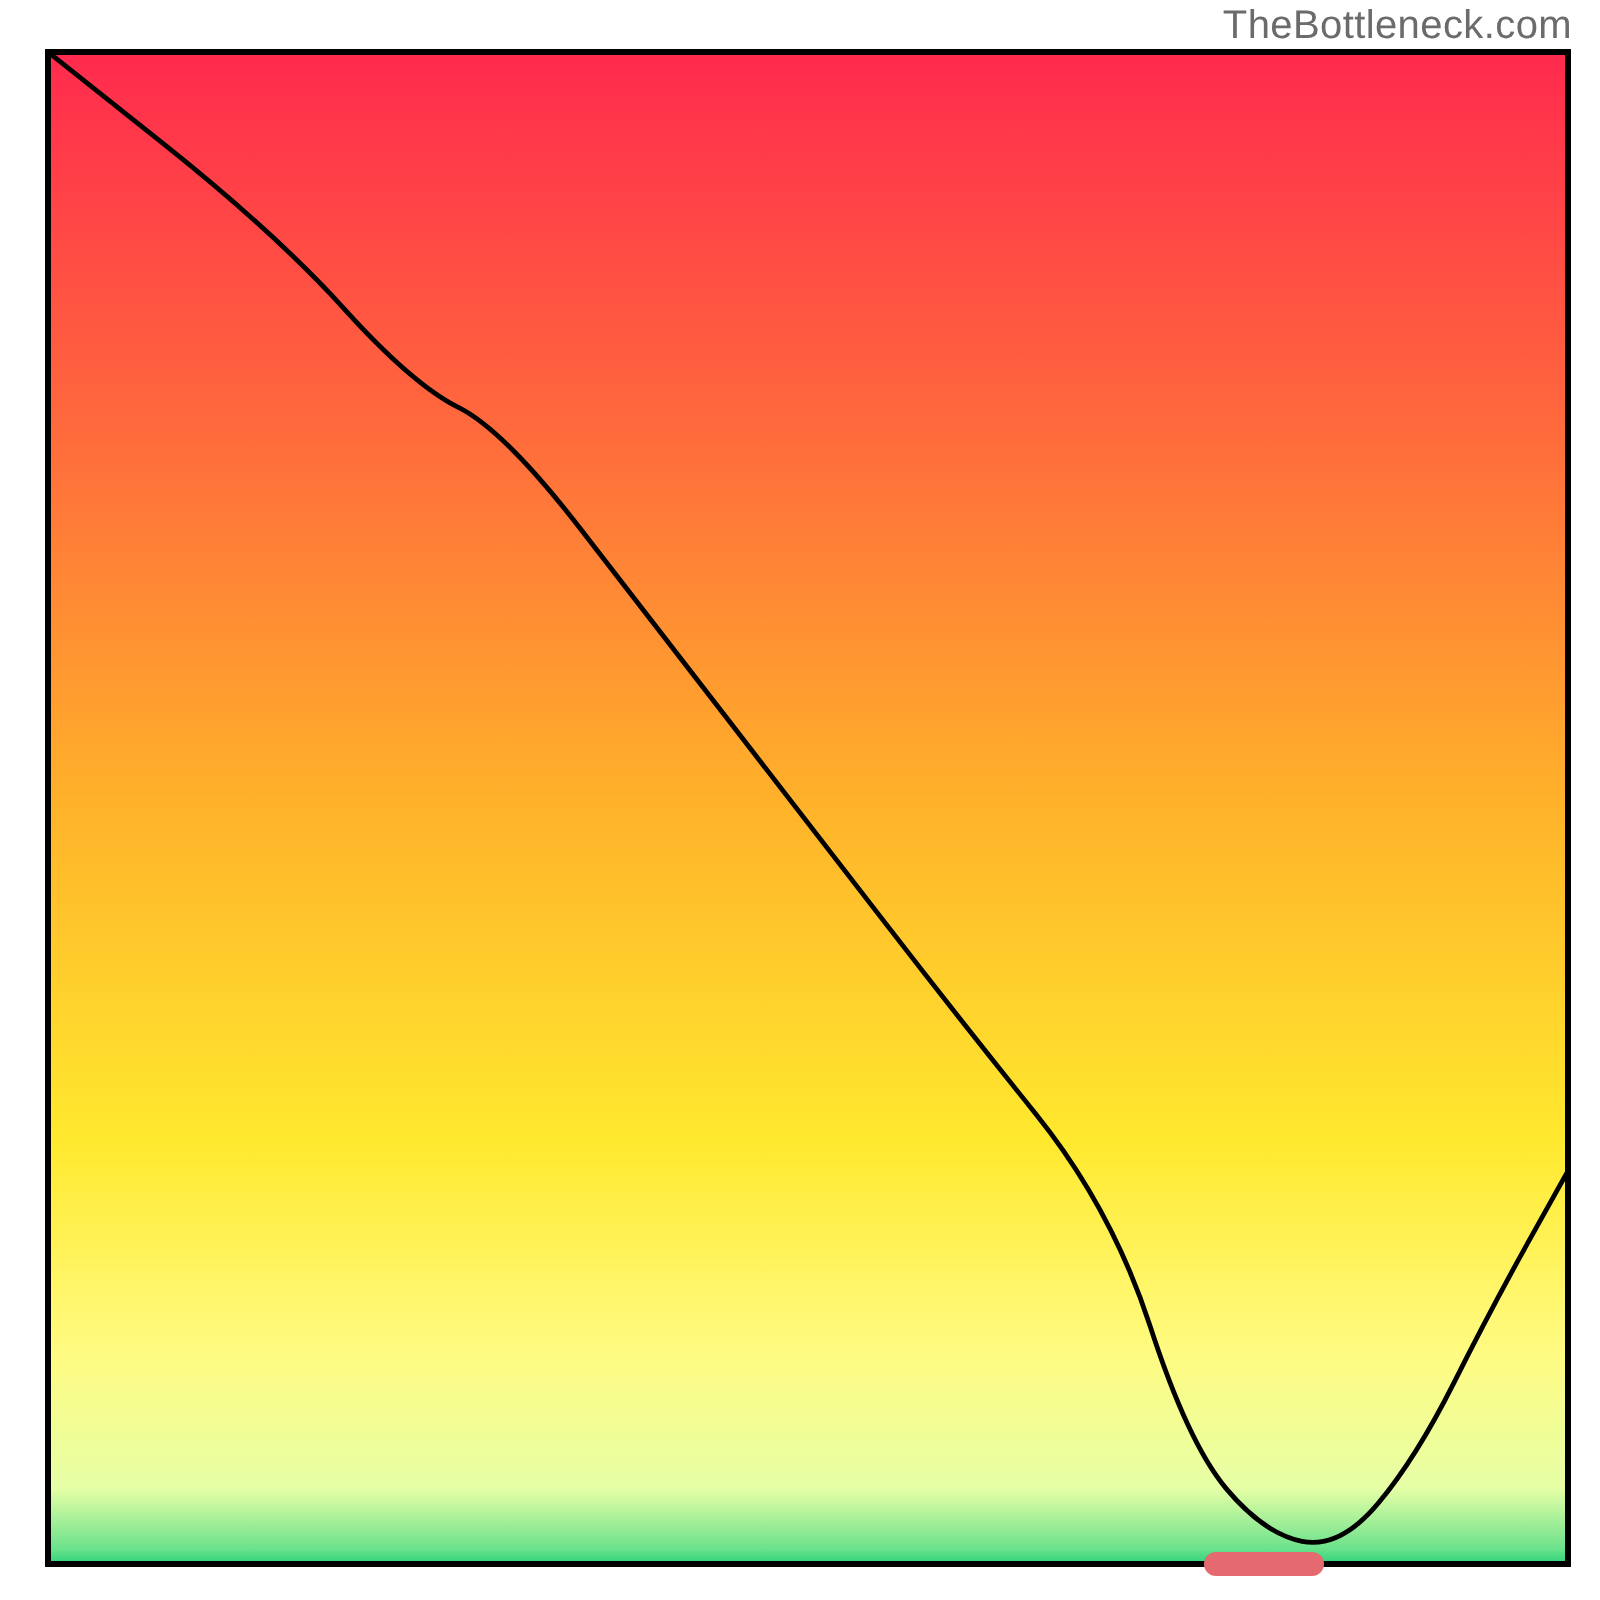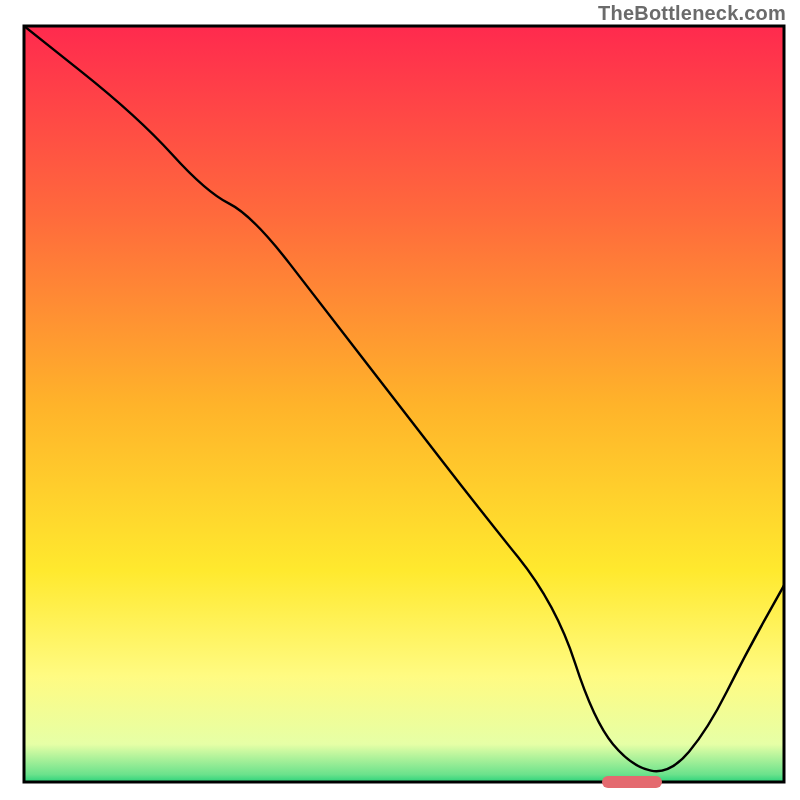--- a/index.html
+++ b/index.html
@@ -7,21 +7,20 @@
     padding: 0;
     width: 800px;
     height: 800px;
     background: #ffffff;
     font-family: Arial, Helvetica, sans-serif;
   }
   .container {
     position: relative;
     width: 800px;
     height: 700px;
-    font-weight: bold;
   }
   .watermark {
     position: absolute;
     top: 2px;
     right: 14px;
     color: #6b6b6b;
     font-size: 20px;
     letter-spacing: 0.2px;
     z-index: 20;
   }

